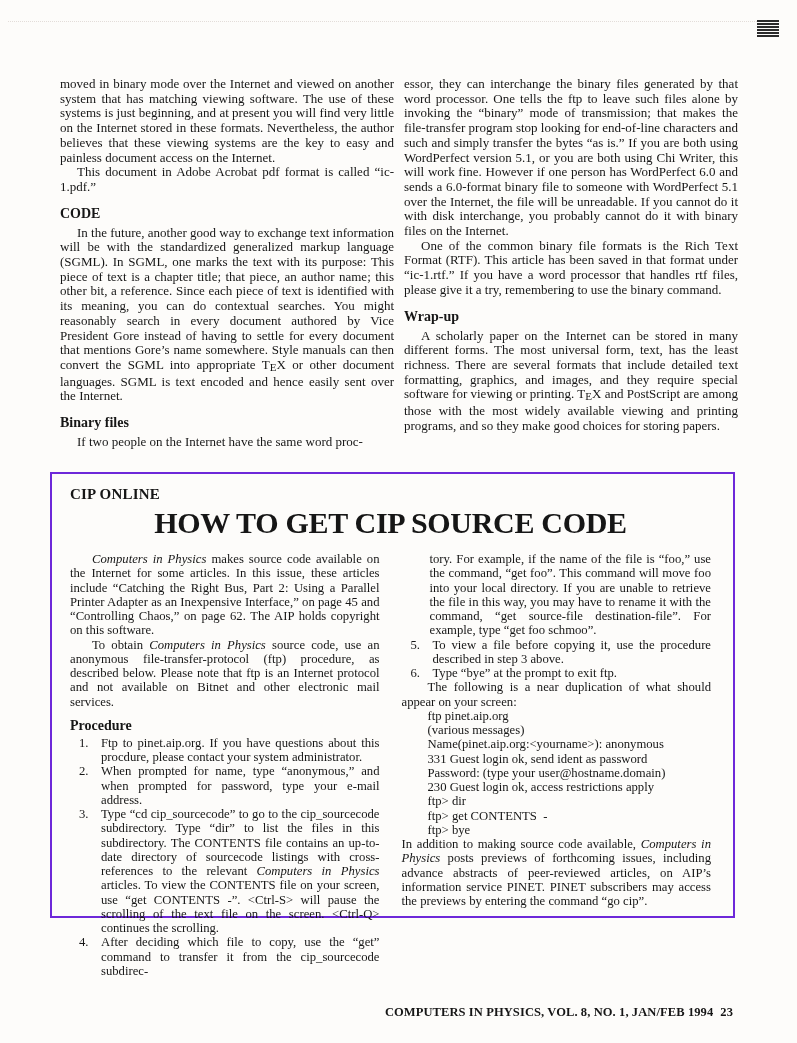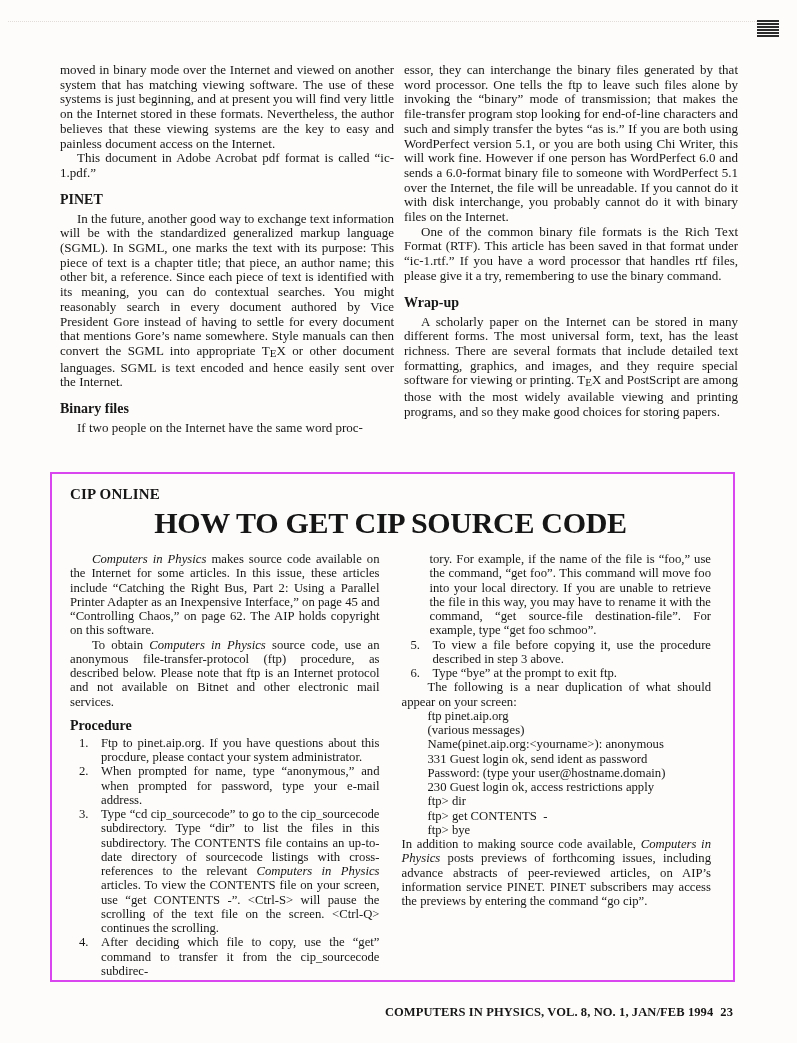--- a/index.html
+++ b/index.html
@@ -13,38 +13,38 @@
     font-family:"Liberation Serif","DejaVu Serif",serif;
     color:#161616;
   }
   .top-noise{position:absolute;top:21px;left:8px;right:34px;border-top:1px dotted #ddd6d2;opacity:.8;}
   .corner-mark{
     position:absolute;top:20px;right:18px;width:22px;height:17px;
     background:repeating-linear-gradient(to bottom,#2b2b2b 0 1.6px,rgba(0,0,0,0) 1.6px 3.1px);
   }
   
   .top-cols{
-    position:absolute;top:63px;left:60px;width:678px;
+    position:absolute;top:77px;left:60px;width:678px;
     display:flex;gap:10px;
     font-size:13px;line-height:14.7px;
   }
   .col{flex:1 1 0;min-width:0;}
   .top-cols p{margin:0;text-align:justify;}
   .indent{text-indent:17px;}
   h3{
     font-size:14px;line-height:16px;font-weight:bold;
     margin:11px 0 4px 0;
   }
   .tex-e{font-size:.85em;vertical-align:-0.18em;}
   i{font-style:italic;}
   
   .cip-box{
-    position:absolute;top:472px;left:50px;width:685px;height:510px;
+    position:absolute;top:472px;left:50px;width:685px;height:446px;
     box-sizing:border-box;
-    border:2px solid #d946ef;
+    border:2px solid #6d28d9;
     padding:12px 22px 8px 18px;
     background:transparent;
   }
   .box-label{font-size:15px;font-weight:bold;letter-spacing:.2px;}
   .box-title{
     font-size:30px;font-weight:bold;text-align:center;
     margin:3px 0 12px 0;letter-spacing:-0.3px;
   }
   .box-cols{
     display:flex;gap:22px;
@@ -73,21 +73,21 @@
 
 <div class="page">
 
   <div class="top-noise"></div>
   <div class="corner-mark"></div>
 
   <div class="top-cols">
     <div class="col">
       <p>moved in binary mode over the Internet and viewed on another system that has matching viewing software. The use of these systems is just beginning, and at present you will find very little on the Internet stored in these formats. Nevertheless, the author believes that these viewing systems are the key to easy and painless document access on the Internet.</p>
       <p class="indent">This document in Adobe Acrobat pdf format is called “ic-1.pdf.”</p>
-      <h3>PINET</h3>
+      <h3>CODE</h3>
       <p class="indent">In the future, another good way to exchange text information will be with the standardized generalized markup language (SGML). In SGML, one marks the text with its purpose: This piece of text is a chapter title; that piece, an author name; this other bit, a reference. Since each piece of text is identified with its meaning, you can do contextual searches. You might reasonably search in every document authored by Vice President Gore instead of having to settle for every document that mentions Gore’s name somewhere. Style manuals can then convert the SGML into appropriate T<span class="tex-e">E</span>X or other document languages. SGML is text encoded and hence easily sent over the Internet.</p>
       <h3>Binary files</h3>
       <p class="indent">If two people on the Internet have the same word proc-</p>
     </div>
     <div class="col">
       <p>essor, they can interchange the binary files generated by that word processor. One tells the ftp to leave such files alone by invoking the “binary” mode of transmission; that makes the file-transfer program stop looking for end-of-line characters and such and simply transfer the bytes “as is.” If you are both using WordPerfect version 5.1, or you are both using Chi Writer, this will work fine. However if one person has WordPerfect 6.0 and sends a 6.0-format binary file to someone with WordPerfect 5.1 over the Internet, the file will be unreadable. If you cannot do it with disk interchange, you probably cannot do it with binary files on the Internet.</p>
       <p class="indent">One of the common binary file formats is the Rich Text Format (RTF). This article has been saved in that format under “ic-1.rtf.” If you have a word processor that handles rtf files, please give it a try, remembering to use the binary command.</p>
       <h3>Wrap-up</h3>
       <p class="indent">A scholarly paper on the Internet can be stored in many different forms. The most universal form, text, has the least richness. There are several formats that include detailed text formatting, graphics, and images, and they require special software for viewing or printing. T<span class="tex-e">E</span>X and PostScript are among those with the most widely available viewing and printing programs, and so they make good choices for storing papers.</p>
     </div>

